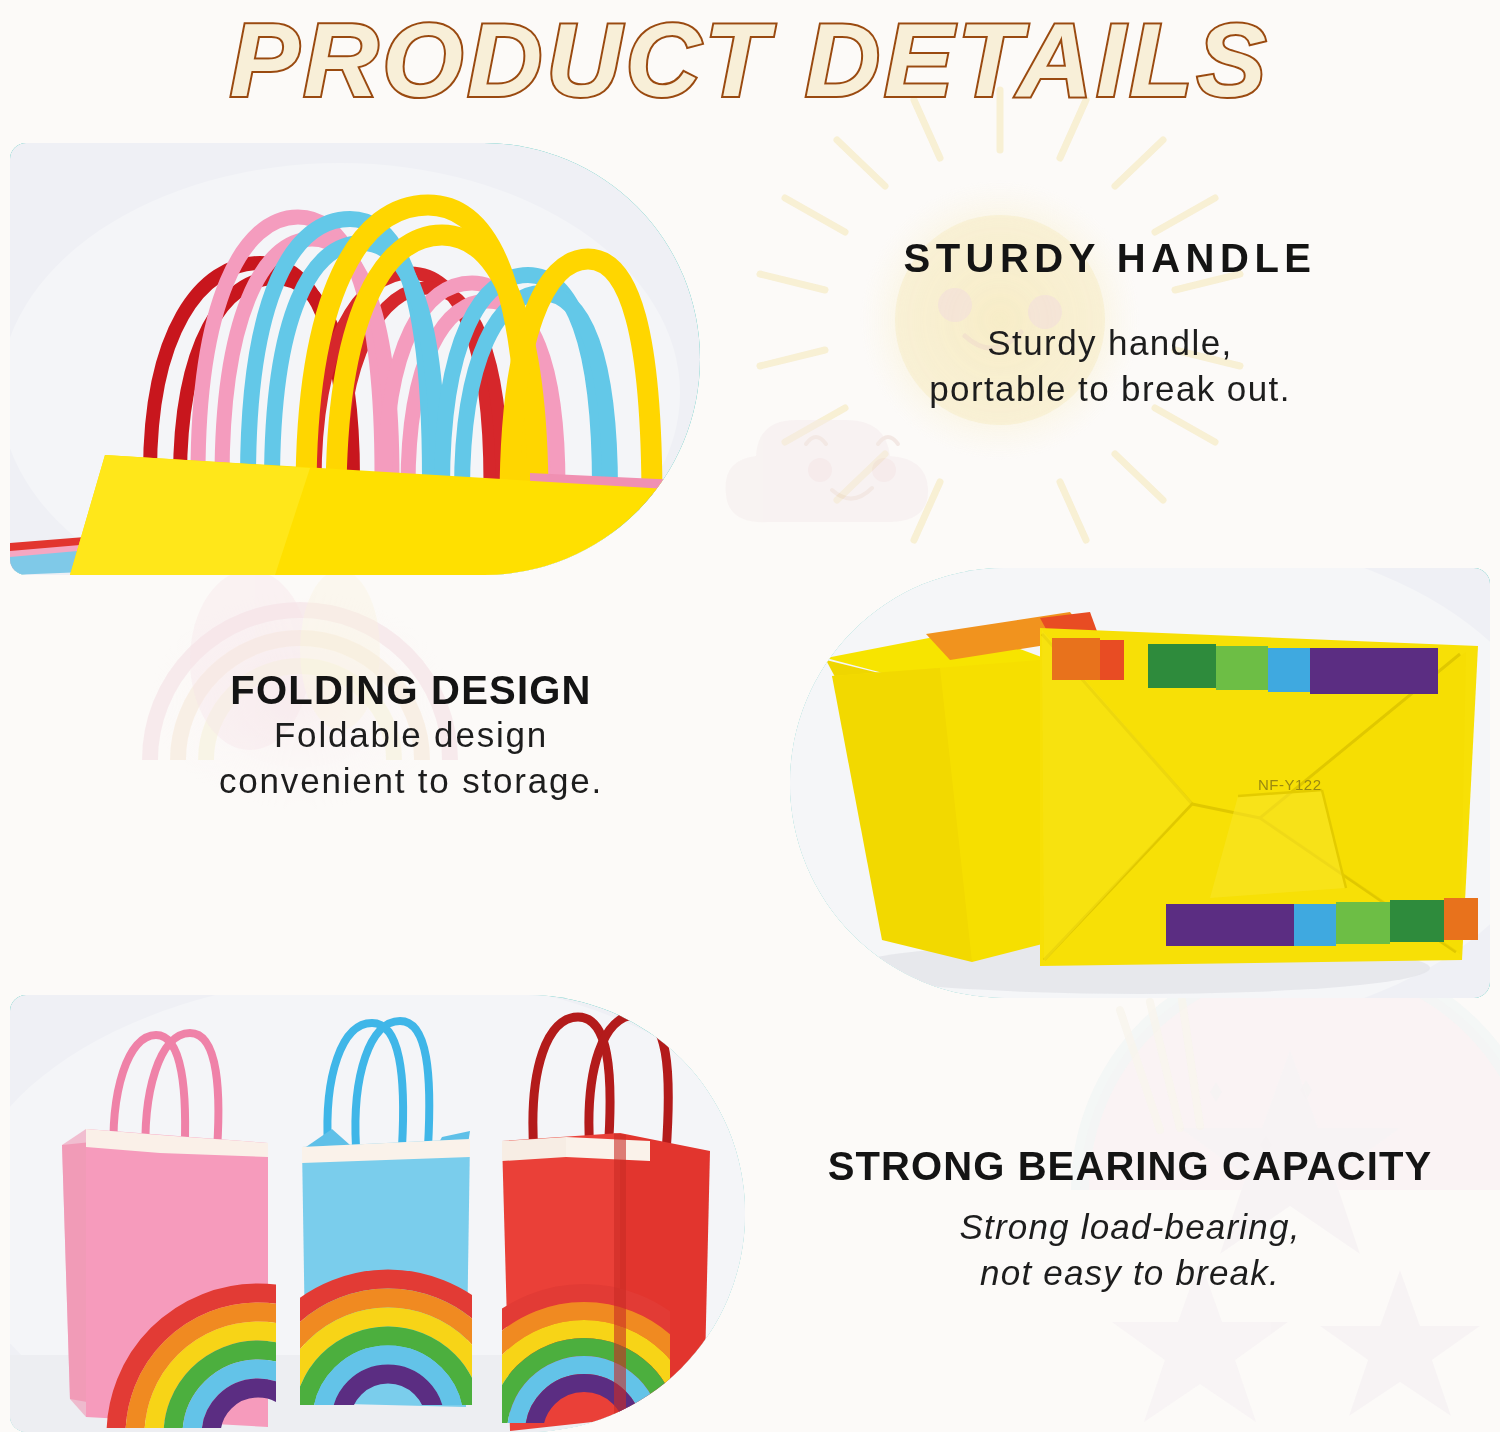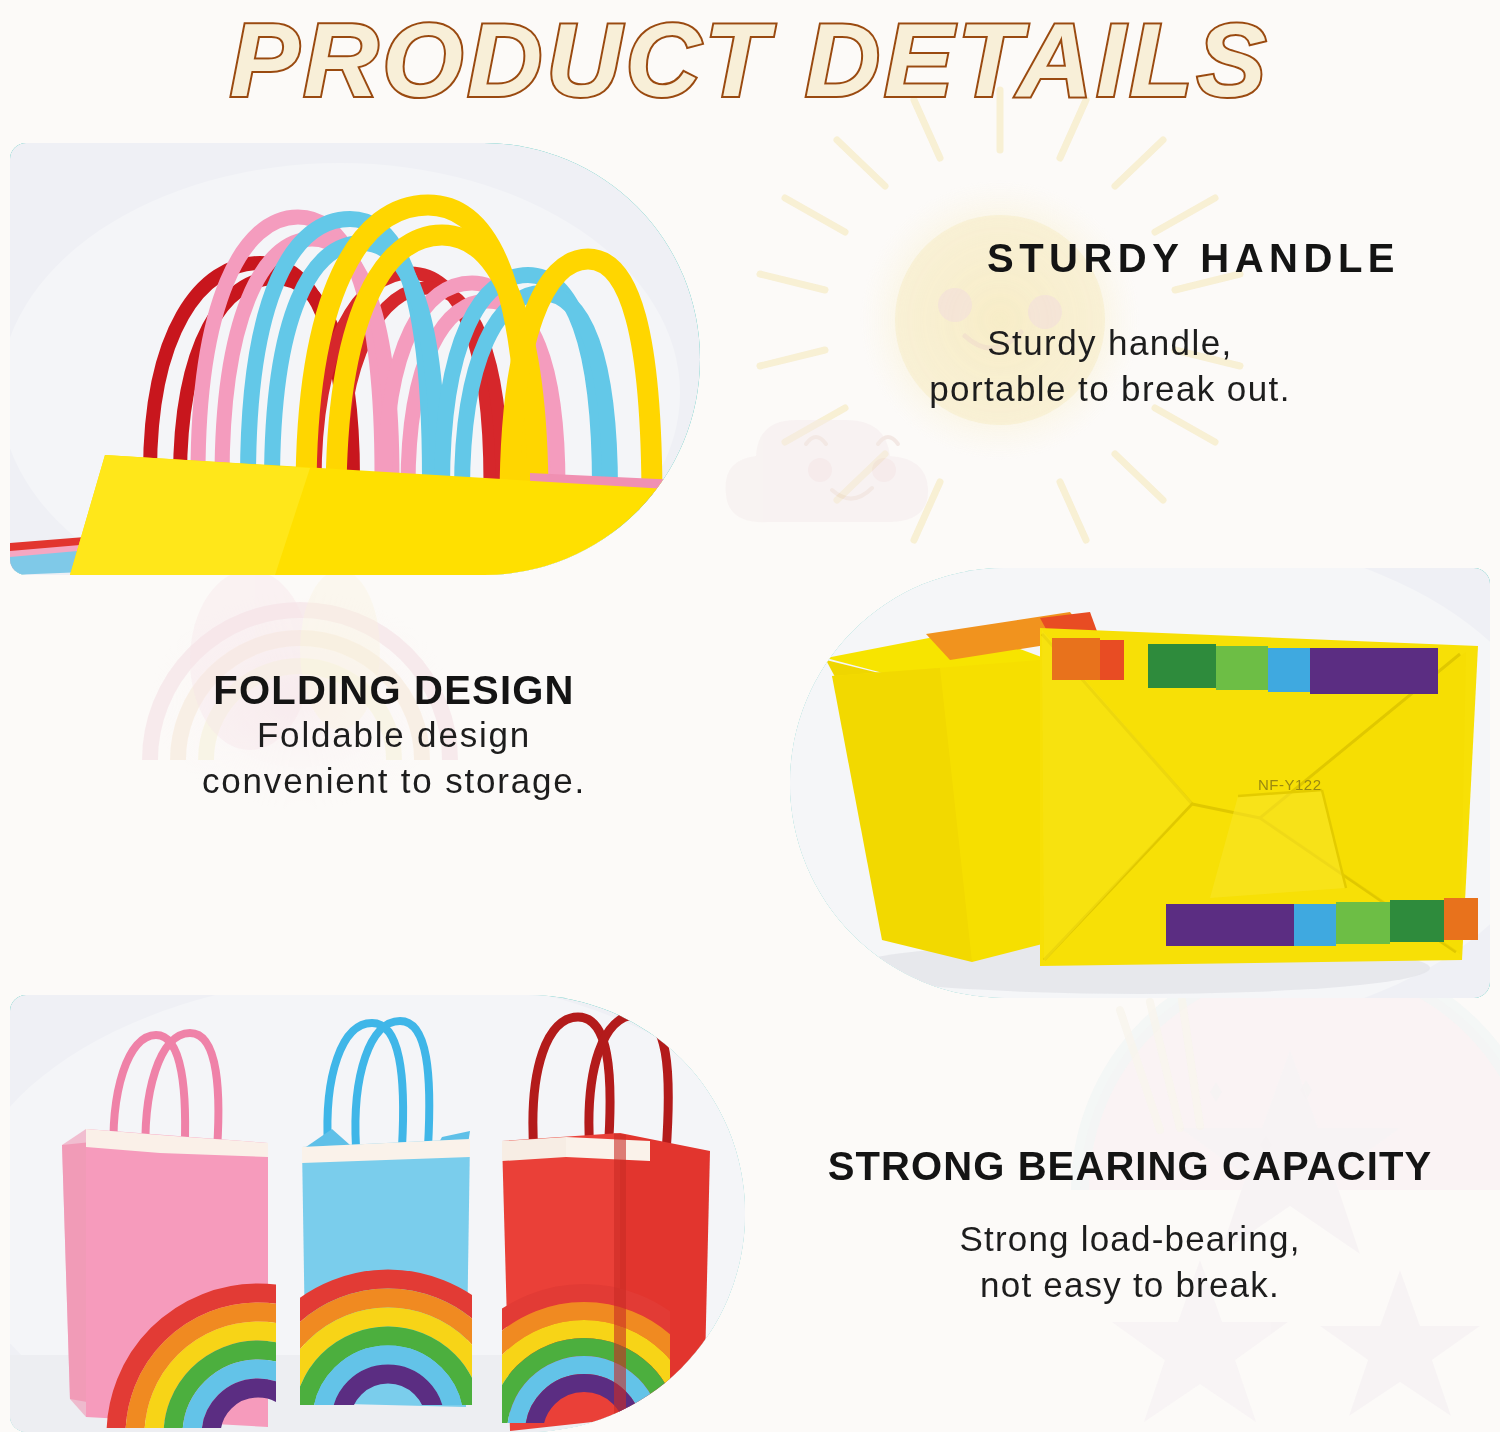--- a/index.html
+++ b/index.html
@@ -80,30 +80,30 @@
     line-height: 1.1;
     white-space: nowrap;
   }
   .tb-body {
     color: #1d1d1d;
     line-height: 1.32;
   }
   .tb-body div { white-space: nowrap; }
 
   #txt-sturdy { left: 820px; top: 236px; width: 580px; }
-  #txt-sturdy .tb-heading { font-size: 40px; letter-spacing: 5.5px; text-align: right; }
+  #txt-sturdy .tb-heading { font-size: 40px; letter-spacing: 5.5px; }
   #txt-sturdy .tb-body { font-size: 35px; letter-spacing: 1.4px; margin-top: 40px; }
 
-  #txt-folding { left: 104px; top: 668px; width: 580px; }
+  #txt-folding { left: 121px; top: 668px; width: 580px; }
   #txt-folding .tb-heading { font-size: 40px; letter-spacing: 1.2px; }
   #txt-folding .tb-body { font-size: 35px; letter-spacing: 1.8px; }
 
   #txt-strong { left: 770px; top: 1118px; width: 720px; }
   #txt-strong .tb-heading { font-size: 40px; letter-spacing: 1.1px; margin-top: 26px; }
-  #txt-strong .tb-body { font-size: 35px; letter-spacing: 1.2px; margin-top: 28px; }
+  #txt-strong .tb-body { font-size: 35px; letter-spacing: 1.2px; margin-top: 16px; font-style: italic; }
 </style>
 </head>
 <body>
 
 <svg id="watermarks" viewBox="0 0 1500 1432" width="1500" height="1432">
   <defs>
     <radialGradient id="sunGlow" cx="50%" cy="50%" r="50%">
       <stop offset="0%" stop-color="#F7EBBE" stop-opacity="0.95"></stop>
       <stop offset="70%" stop-color="#F9F0CF" stop-opacity="0.55"></stop>
       <stop offset="100%" stop-color="#FBF6E4" stop-opacity="0"></stop>

